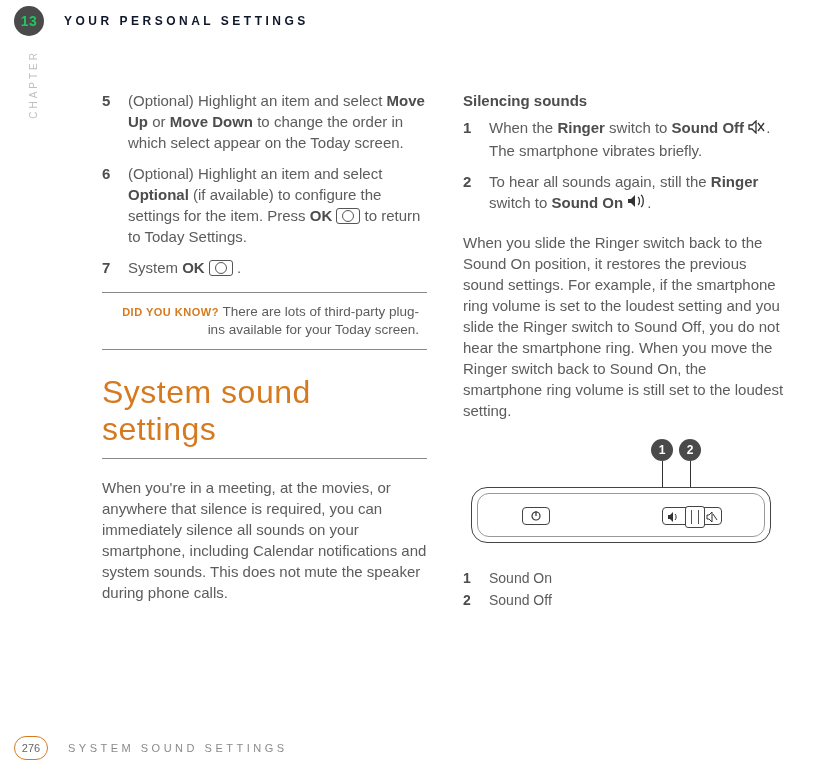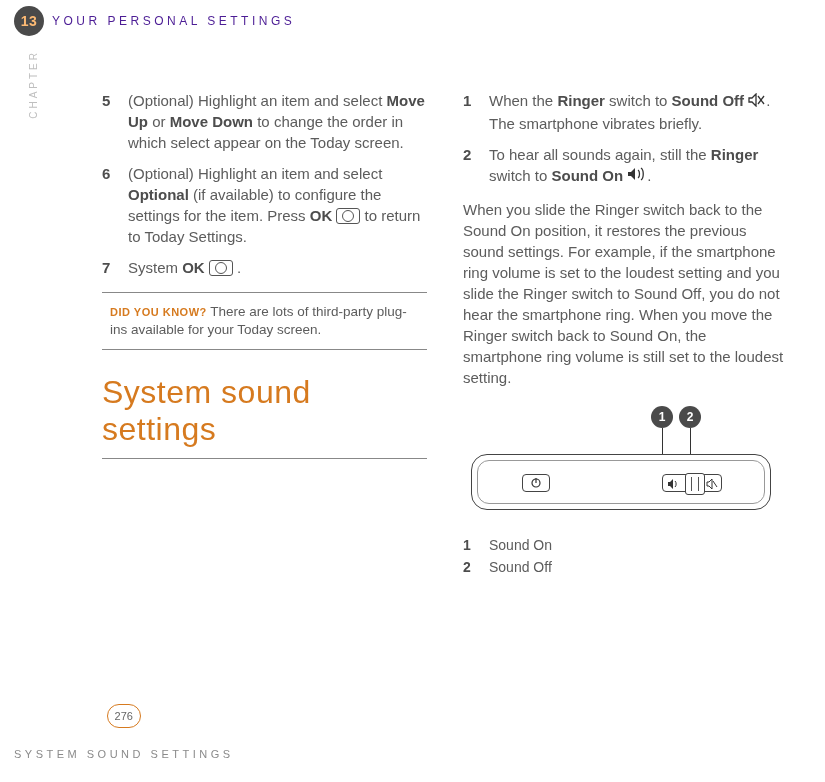--- a/index.html
+++ b/index.html
@@ -13,36 +13,36 @@
     overflow: hidden;
   }
   .chapter-badge {
     position: absolute;
     top: 6px;
     left: 14px;
     width: 30px;
     height: 30px;
     background: #4a4a4a;
     border-radius: 50%;
-    color: #fdba74;
+    color: #22c55e;
     font-size: 14px;
     font-weight: 600;
     display: flex;
     align-items: center;
     justify-content: center;
     letter-spacing: 0.5px;
   }
   .header-title {
     position: absolute;
     top: 14px;
-    left: 52px;
+    left: 64px;
     font-size: 12px;
     letter-spacing: 3.5px;
-    color: #4c1d95;
-    font-weight: 400;
+    color: #0f172a;
+    font-weight: 700;
   }
   .chapter-vert {
     position: absolute;
     top: 50px;
     left: 28px;
     writing-mode: vertical-rl;
     transform: rotate(180deg);
     font-size: 10px;
     letter-spacing: 3px;
     color: #bfbfbf;
@@ -97,20 +97,21 @@
     border-radius: 50%;
     display: inline-block;
   }
   .callout {
     border-top: 1.5px solid #888;
     border-bottom: 1.5px solid #888;
     padding: 10px 8px;
     margin-top: 14px;
     font-size: 13.5px;
     line-height: 1.35;
+    text-align: right;
   }
   .callout-label {
     color: #d67a1f;
     font-weight: 700;
     font-size: 11px;
     letter-spacing: 0.5px;
   }
   .section-title {
     font-size: 32px;
     font-weight: 300;
@@ -128,21 +129,21 @@
     font-weight: 700;
     color: #4d4d4d;
     margin-bottom: 6px;
   }
   .sound-off-icon, .sound-on-icon {
     display: inline-block;
     vertical-align: middle;
     position: relative;
     top: -1px;
   }
-  .para { margin-top: 12px; margin-bottom: 8px; }
+  .para { margin-top: 18px; margin-bottom: 8px; }
   
   .device-fig {
     margin-top: 18px;
     position: relative;
     width: 318px;
     height: 120px;
   }
   .callout-circle {
     position: absolute;
     width: 22px;
@@ -229,21 +230,20 @@
   }
   .legend .step { margin-bottom: 2px; }
   
   .footer {
     position: absolute;
     bottom: 22px;
     left: 14px;
     display: flex;
     align-items: center;
     gap: 20px;
-    flex-direction: column;
   }
   .page-badge {
     width: 34px;
     height: 24px;
     border: 1.5px solid #d67a1f;
     border-radius: 12px;
     font-size: 11px;
     color: #666;
     display: flex;
     align-items: center;
@@ -290,23 +290,25 @@
       </div>
     </div>
 
     <div class="callout">
       <span class="callout-label">DID YOU KNOW?</span><span> There are lots of third-party plug-ins available for your Today screen.</span>
     </div>
 
     <div class="section-title">System sound settings</div>
     <div class="section-rule"></div>
 
+    <div class="para">When you're in a meeting, at the movies, or anywhere that silence is required, you can immediately silence all sounds on your smartphone, including Calendar notifications and system sounds. This does not mute the speaker during phone calls.</div>
   </div>
 
   <div class="col">
+    <div class="subhead">Silencing sounds</div>
 
     <div class="step">
       <div class="step-num">1</div>
       <div class="step-body">
         <span>When the </span><span class="bold">Ringer</span><span> switch to </span><span class="bold">Sound Off</span>
         <span class="sound-off-icon">
           <svg width="18" height="14" viewBox="0 0 18 14">
               <path d="M1 5h3l4-4v12l-4-4H1z" fill="none" stroke="#333" stroke-width="1.3"></path>
               <line x1="10" y1="3" x2="16" y2="11" stroke="#333" stroke-width="1.3"></line>
               <line x1="16" y1="3" x2="10" y2="11" stroke="#333" stroke-width="1.3"></line>

